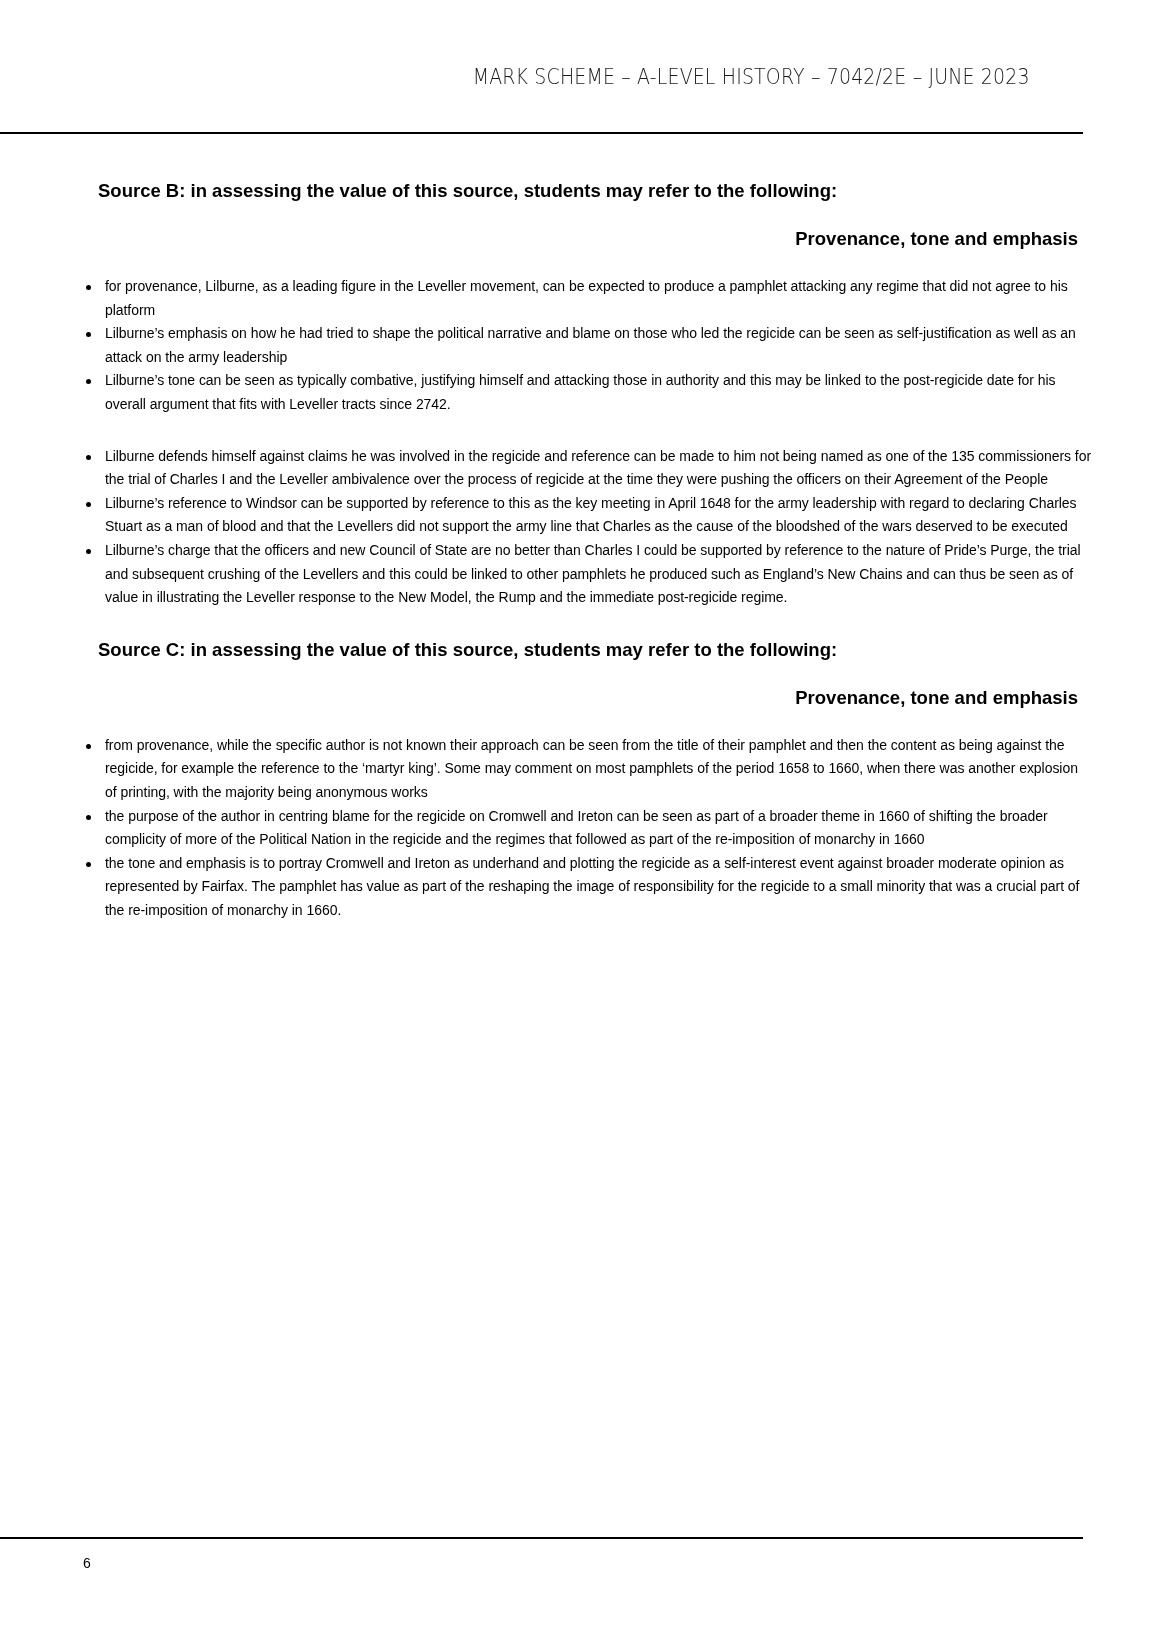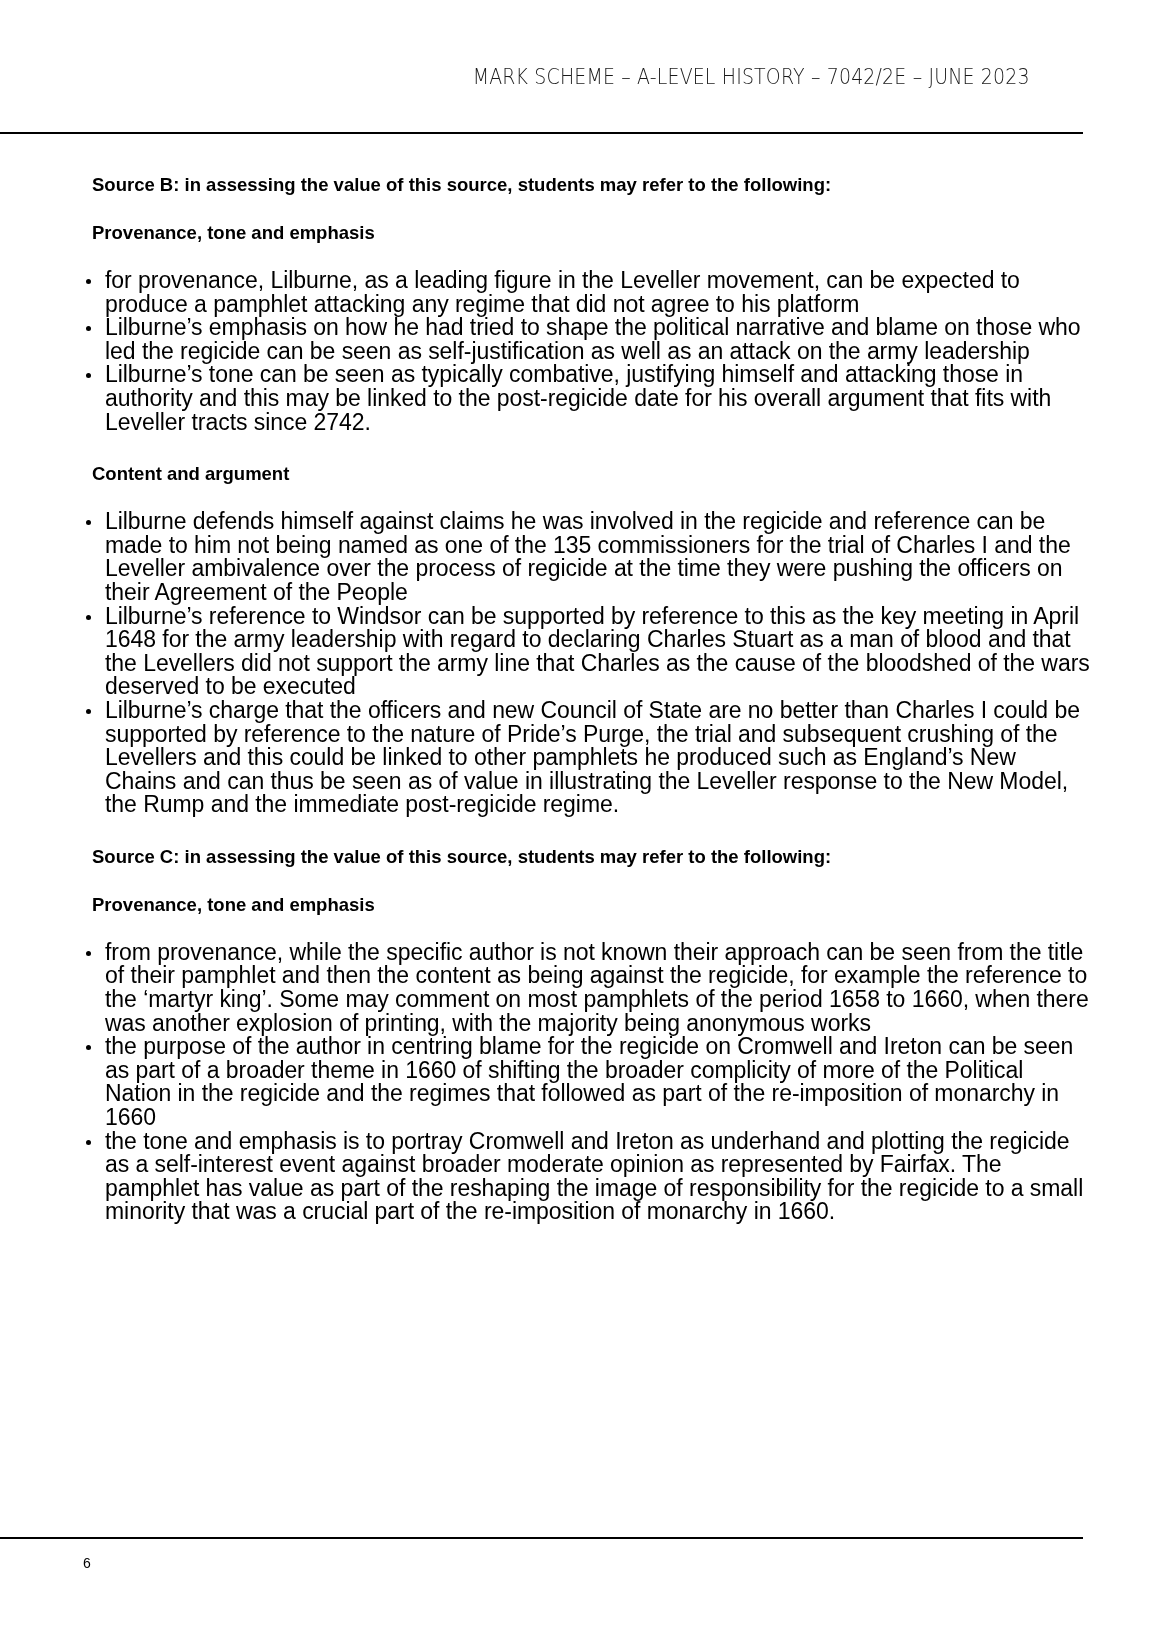--- a/index.html
+++ b/index.html
@@ -43,33 +43,33 @@
   .content {
     position: absolute;
     left: 83px;
     top: 164px;
     width: 1010px;
   }
   .heading {
     font-weight: bold;
     font-size: 18.5px;
     line-height: 23px;
-    margin: 9px;
+    margin: 15px;
   }
   .heading.source { margin-bottom: 25px; }
-  .heading.sub { margin-bottom: 25px; }
+  .heading.sub { margin-bottom: 25px; text-align: right; }
   ul.bullets {
     list-style: none;
     margin: 0 0 28px 0;
     padding: 0;
   }
   ul.bullets li {
     position: relative;
     padding-left: 22px;
-    font-size: 23px;
+    font-size: 14px;
     line-height: 23.6px;
     letter-spacing: -0.05px;
   }
   ul.bullets li::before {
     content: "";
     position: absolute;
     left: 3px;
     top: 10px;
     width: 5px;
     height: 5px;
@@ -94,21 +94,20 @@
   <section>
     <p class="heading source">Source B: in assessing the value of this source, students may refer to the following:</p>
 
     <p class="heading sub">Provenance, tone and emphasis</p>
     <ul class="bullets">
       <li>for provenance, Lilburne, as a leading figure in the Leveller movement, can be expected to produce a pamphlet attacking any regime that did not agree to his platform</li>
       <li>Lilburne’s emphasis on how he had tried to shape the political narrative and blame on those who led the regicide can be seen as self-justification as well as an attack on the army leadership</li>
       <li>Lilburne’s tone can be seen as typically combative, justifying himself and attacking those in authority and this may be linked to the post-regicide date for his overall argument that fits with Leveller tracts since 2742.</li>
     </ul>
 
-    <p class="heading sub">Content and argument</p>
     <ul class="bullets">
       <li>Lilburne defends himself against claims he was involved in the regicide and reference can be made to him not being named as one of the 135 commissioners for the trial of Charles I and the Leveller ambivalence over the process of regicide at the time they were pushing the officers on their Agreement of the People</li>
       <li>Lilburne’s reference to Windsor can be supported by reference to this as the key meeting in April 1648 for the army leadership with regard to declaring Charles Stuart as a man of blood and that the Levellers did not support the army line that Charles as the cause of the bloodshed of the wars deserved to be executed</li>
       <li>Lilburne’s charge that the officers and new Council of State are no better than Charles I could be supported by reference to the nature of Pride’s Purge, the trial and subsequent crushing of the Levellers and this could be linked to other pamphlets he produced such as England’s New Chains and can thus be seen as of value in illustrating the Leveller response to the New Model, the Rump and the immediate post-regicide regime.</li>
     </ul>
   </section>
 
   <section>
     <p class="heading source">Source C: in assessing the value of this source, students may refer to the following:</p>
 

